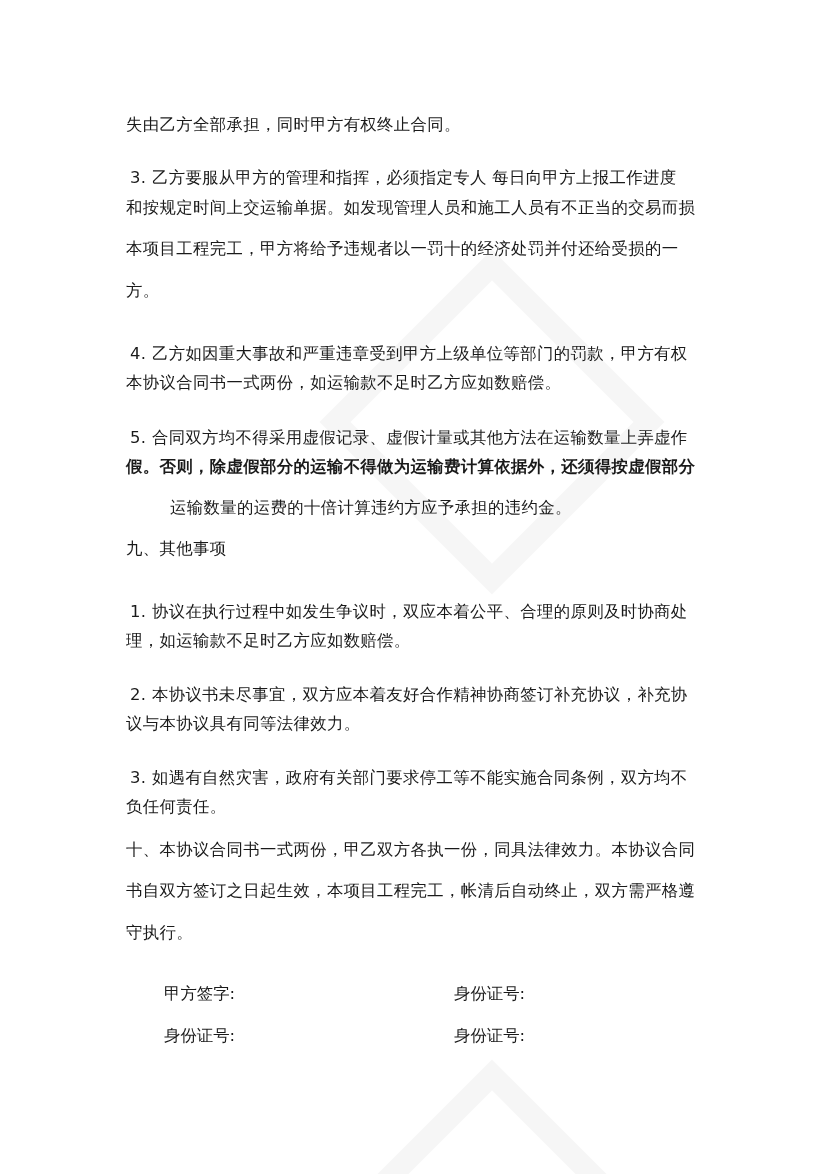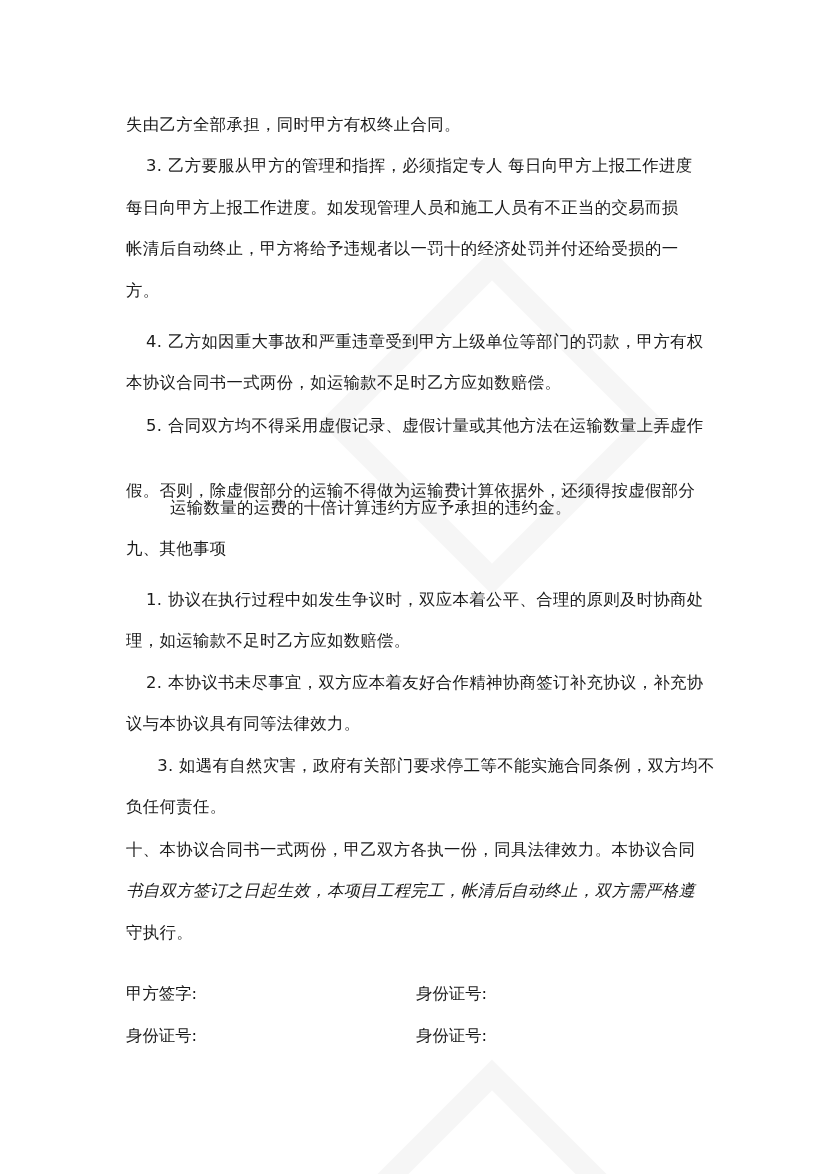--- a/index.html
+++ b/index.html
@@ -5,54 +5,54 @@
     html, body { margin: 0; padding: 0; }
     body {
       width: 830px; height: 1174px; background: #ffffff; position: relative; overflow: hidden;
       font-family: "DejaVu Sans", "Liberation Sans", sans-serif; color: #1a1a1a;
     }
     .page { position: absolute; left: 0; top: 0; width: 830px; height: 1174px; }
     .line {
       position: absolute; left: 126px; width: 580px; font-size: 16.4px; line-height: 20px;
       white-space: nowrap; letter-spacing: 0.35px;
     }
-    .indent { left: 146px; }
-    .sig { position: absolute; font-size: 16.4px; line-height: 20px; white-space: nowrap; }
+    .indent { left: 130px; margin-top: 12px; }
+    .sig { position: absolute; font-size: 16.4px; line-height: 20px; white-space: nowrap; margin-left: 38px; }
     .watermark {
       position: absolute; border: 22px solid rgba(0,0,0,0.035); transform: rotate(45deg);
       pointer-events: none;
     }
   </style>
 </head>
 <body>
 
 <div class="page">
   <div class="watermark" style="left:370px; top:300px; width:200px; height:200px;"></div>
   <div class="watermark" style="left:370px; top:1110px; width:200px; height:200px;"></div>
 
   <div id="lines">
       <div class="line" style="top: 115px;">失由乙方全部承担，同时甲方有权终止合同。</div>
       <div class="line indent" style="top: 156px;">3.  乙方要服从甲方的管理和指挥，必须指定专人 每日向甲方上报工作进度</div>
-      <div class="line" style="top: 198px;">每日向甲方上报工作进度。如发现管理人员和施工人员有不正当的交易而损</div>
-      <div class="line" style="top: 239px;">帐清后自动终止，甲方将给予违规者以一罚十的经济处罚并付还给受损的一</div>
+      <div class="line" style="top: 198px;">和按规定时间上交运输单据。如发现管理人员和施工人员有不正当的交易而损</div>
+      <div class="line" style="top: 239px;">本项目工程完工，甲方将给予违规者以一罚十的经济处罚并付还给受损的一</div>
       <div class="line" style="top: 281px;">方。</div>
       <div class="line indent" style="top: 332px;">4.  乙方如因重大事故和严重违章受到甲方上级单位等部门的罚款，甲方有权</div>
       <div class="line" style="top: 373px;">本协议合同书一式两份，如运输款不足时乙方应如数赔偿。</div>
       <div class="line indent" style="top: 416px;">5.  合同双方均不得采用虚假记录、虚假计量或其他方法在运输数量上弄虚作</div>
-      <div class="line" style="top: 481px;">假。否则，除虚假部分的运输不得做为运输费计算依据外，还须得按虚假部分</div>
+      <div class="line" style="top: 457px; font-weight: bold;">假。否则，除虚假部分的运输不得做为运输费计算依据外，还须得按虚假部分</div>
       <div class="line" style="top: 498px; margin-left: 44px;">运输数量的运费的十倍计算违约方应予承担的违约金。</div>
       <div class="line" style="top: 539px;">九、其他事项</div>
       <div class="line indent" style="top: 590px;">1.  协议在执行过程中如发生争议时，双应本着公平、合理的原则及时协商处</div>
       <div class="line" style="top: 631px;">理，如运输款不足时乙方应如数赔偿。</div>
       <div class="line indent" style="top: 673px;">2.  本协议书未尽事宜，双方应本着友好合作精神协商签订补充协议，补充协</div>
       <div class="line" style="top: 714px;">议与本协议具有同等法律效力。</div>
-      <div class="line indent" style="top: 756px; text-align: center;">3.  如遇有自然灾害，政府有关部门要求停工等不能实施合同条例，双方均不</div>
+      <div class="line indent" style="top: 756px;">3.  如遇有自然灾害，政府有关部门要求停工等不能实施合同条例，双方均不</div>
       <div class="line" style="top: 797px;">负任何责任。</div>
       <div class="line" style="top: 840px;">十、本协议合同书一式两份，甲乙双方各执一份，同具法律效力。本协议合同</div>
-      <div class="line" style="top: 881px; font-style: italic;">书自双方签订之日起生效，本项目工程完工，帐清后自动终止，双方需严格遵</div>
+      <div class="line" style="top: 881px;">书自双方签订之日起生效，本项目工程完工，帐清后自动终止，双方需严格遵</div>
       <div class="line" style="top: 923px;">守执行。</div>
     </div>
 
   <div class="sig" style="left:126px; top:984px;">甲方签字:</div>
   <div class="sig" style="left:416px; top:984px;">身份证号:</div>
   <div class="sig" style="left:126px; top:1026px;">身份证号:</div>
   <div class="sig" style="left:416px; top:1026px;">身份证号:</div>
 </div>
 
 </body></html>

